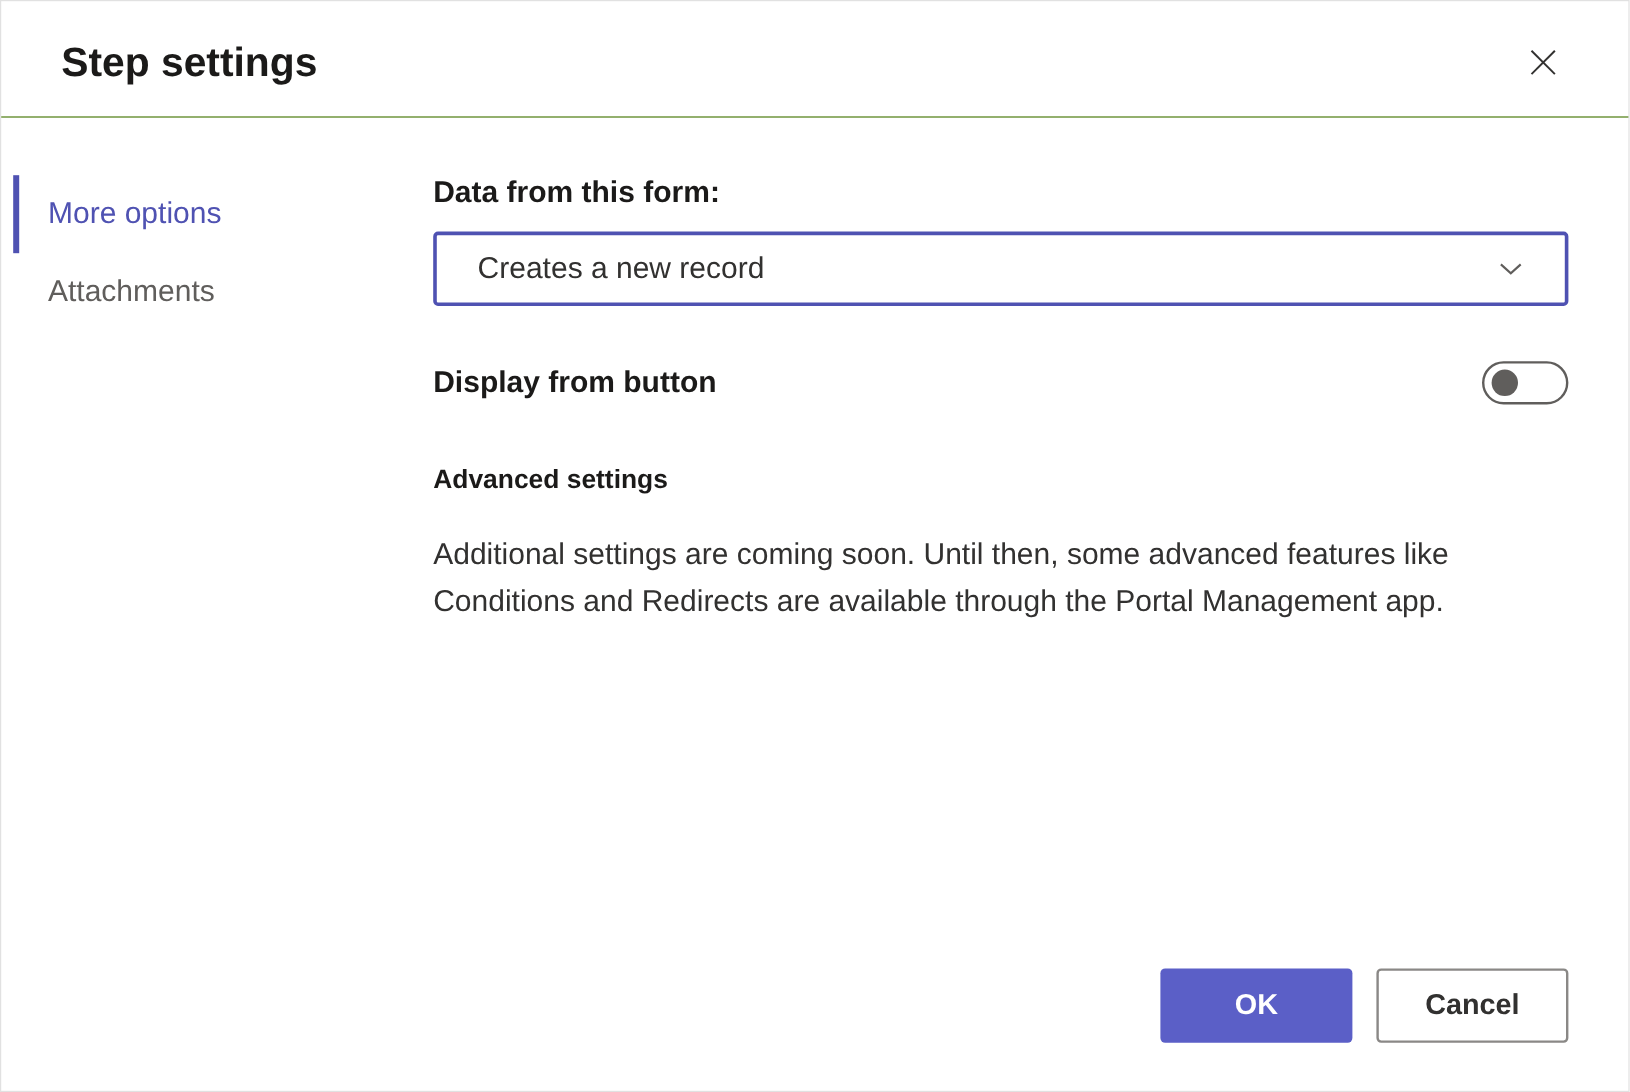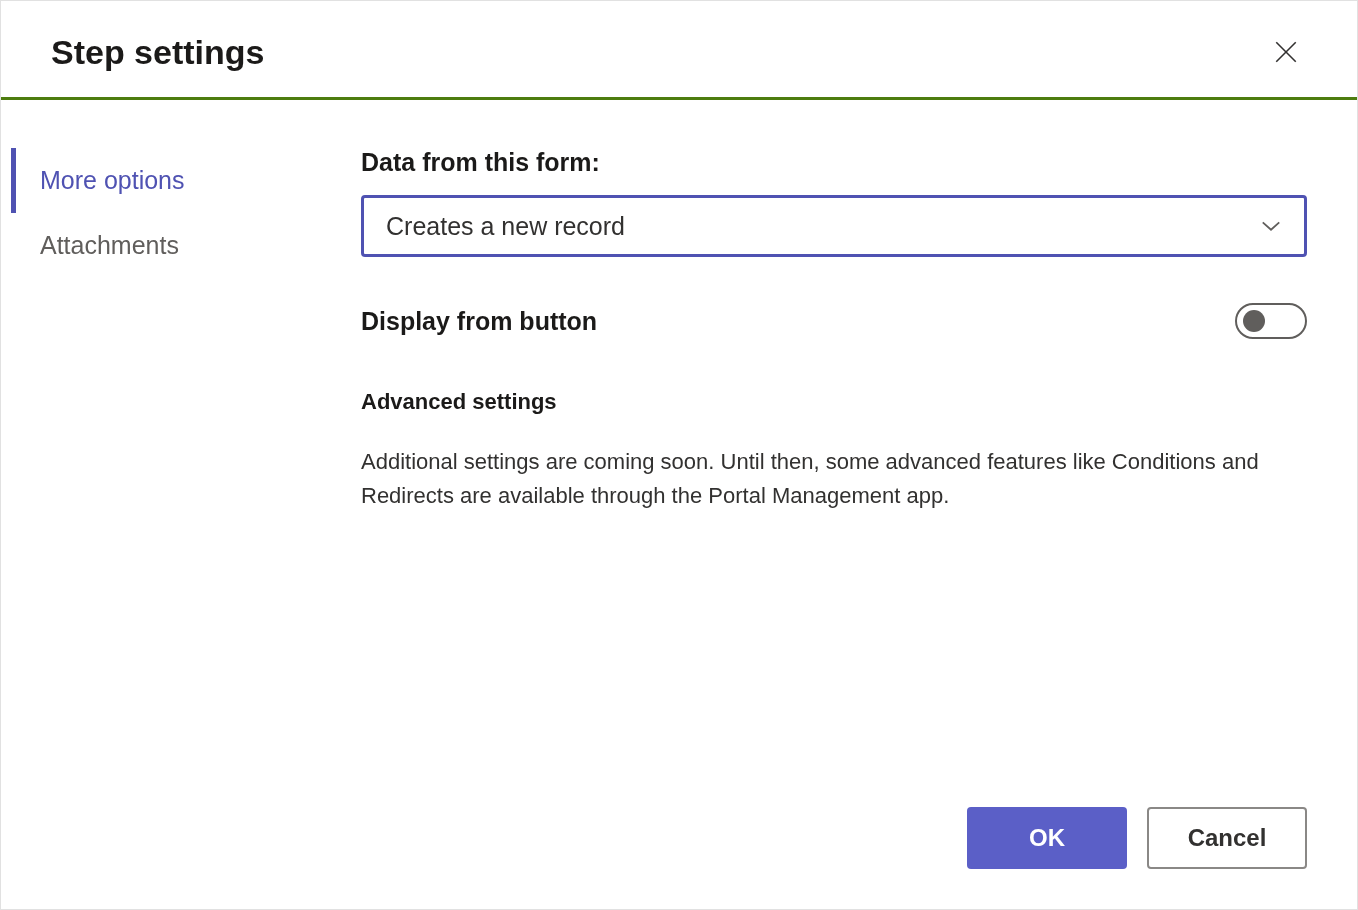--- a/index.html
+++ b/index.html
@@ -18,21 +18,21 @@
     border: 1px solid #e1e1e1;
     display: flex;
     flex-direction: column;
     position: relative;
   }
   .dialog-header {
     display: flex;
     justify-content: space-between;
     align-items: center;
     padding: 30px 50px 24px 50px;
-    border-bottom: 3px solid #4d7c0f;
+    border-bottom: 1px solid #4d7c0f;
   }
   .dialog-title {
     font-size: 34px;
     font-weight: 600;
     color: #1b1a19;
   }
   .close-btn {
     background: none;
     border: none;
     cursor: pointer;
@@ -89,21 +89,21 @@
   }
   .select-box {
     width: 100%;
     height: 62px;
     border: 3px solid #4f52b2;
     border-radius: 4px;
     background: #fff;
     display: flex;
     align-items: center;
     justify-content: space-between;
-    padding: 0 22px;
+    padding: 0 34px;
     cursor: pointer;
     font-size: 25px;
     color: #323130;
   }
   .select-box svg {
     width: 22px;
     height: 14px;
     stroke: #605e5c;
     stroke-width: 2;
     fill: none;
@@ -138,21 +138,21 @@
     left: 6px;
     transform: translateY(-50%);
   }
   .section-heading {
     font-size: 22px;
     font-weight: 600;
     color: #1b1a19;
     margin-bottom: 30px;
   }
   .section-desc {
-    font-size: 22px;
+    font-size: 25px;
     color: #323130;
     line-height: 1.55;
     margin-bottom: 34px;
   }
   .link-row {
     display: flex;
     align-items: center;
     gap: 12px;
     cursor: pointer;
   }

